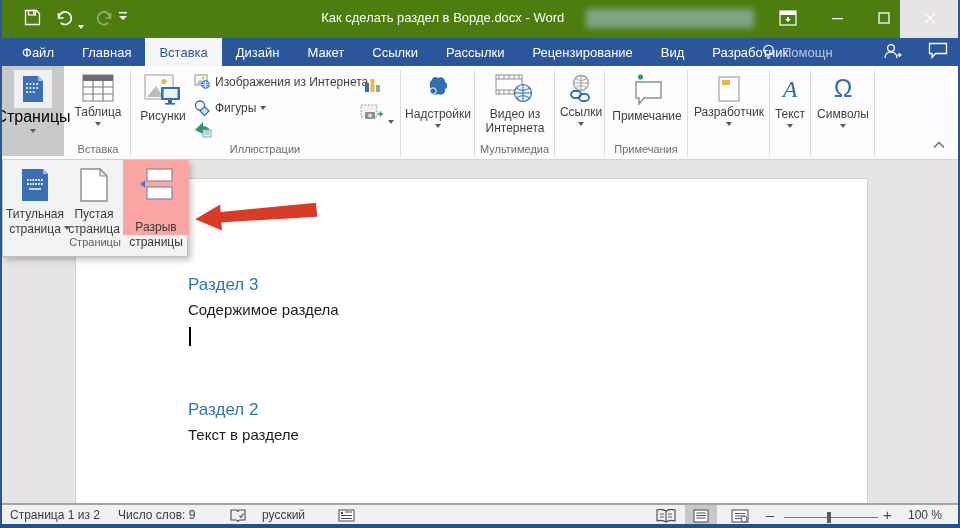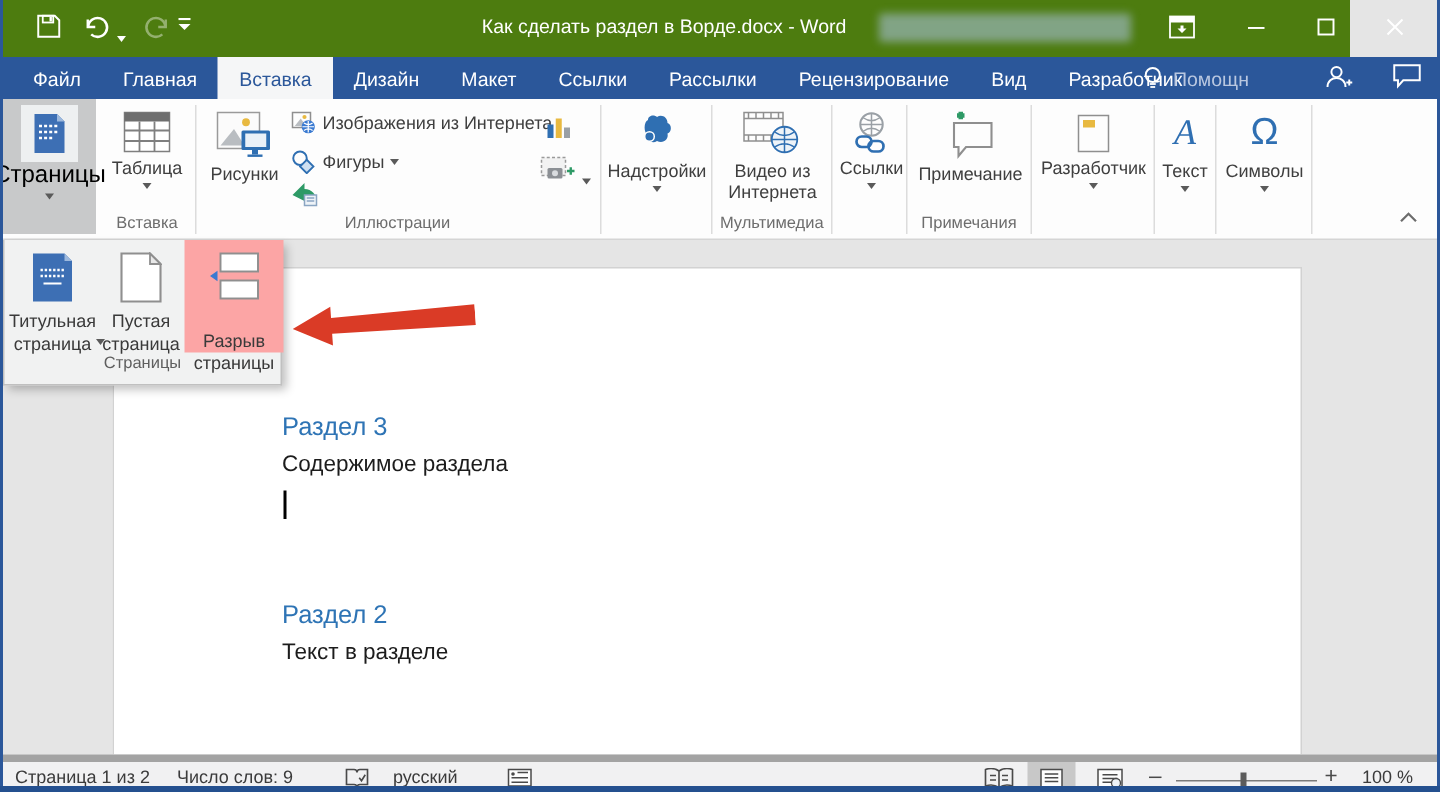--- a/index.html
+++ b/index.html
@@ -70,21 +70,21 @@
           border:1px solid #d2d2d2; border-bottom:none; }
   .doc-h { position:absolute; left:112px; color:#2e74b5; font-size:17px; }
   .doc-p { position:absolute; left:112px; color:#1c1c1c; font-size:15px; }
   #cursor { position:absolute; left:113px; top:148px; width:1.5px; height:19px; background:#000; }
 
   
   #red-arrow { left:195px; top:199px; z-index:50; transform:rotate(-4deg); }
 
   
   #statusbar { left:0; top:503px; width:960px; height:21px; background:#f1f1f2;
-               border-top:5px solid #a3a3a3; z-index:30; font-size:12px; color:#3b3b3b; }
+               border-top:2px solid #a3a3a3; z-index:30; font-size:12px; color:#3b3b3b; }
   .sb { position:absolute; top:3px; cursor:pointer; white-space:nowrap; }
   .sb-ic { position:absolute; cursor:pointer; }
   #view-active { position:absolute; left:685px; top:0; width:32px; height:20px; background:#c8c8c8; }
   #zoom-track { position:absolute; left:784px; top:12px; width:94px; height:1px; background:#7a7a7a; }
   #zoom-handle { position:absolute; left:827px; top:7px; width:4px; height:11px; background:#5c5c5c; }
   svg { display:block; }
 </style>
 </head>
 <body>
 

